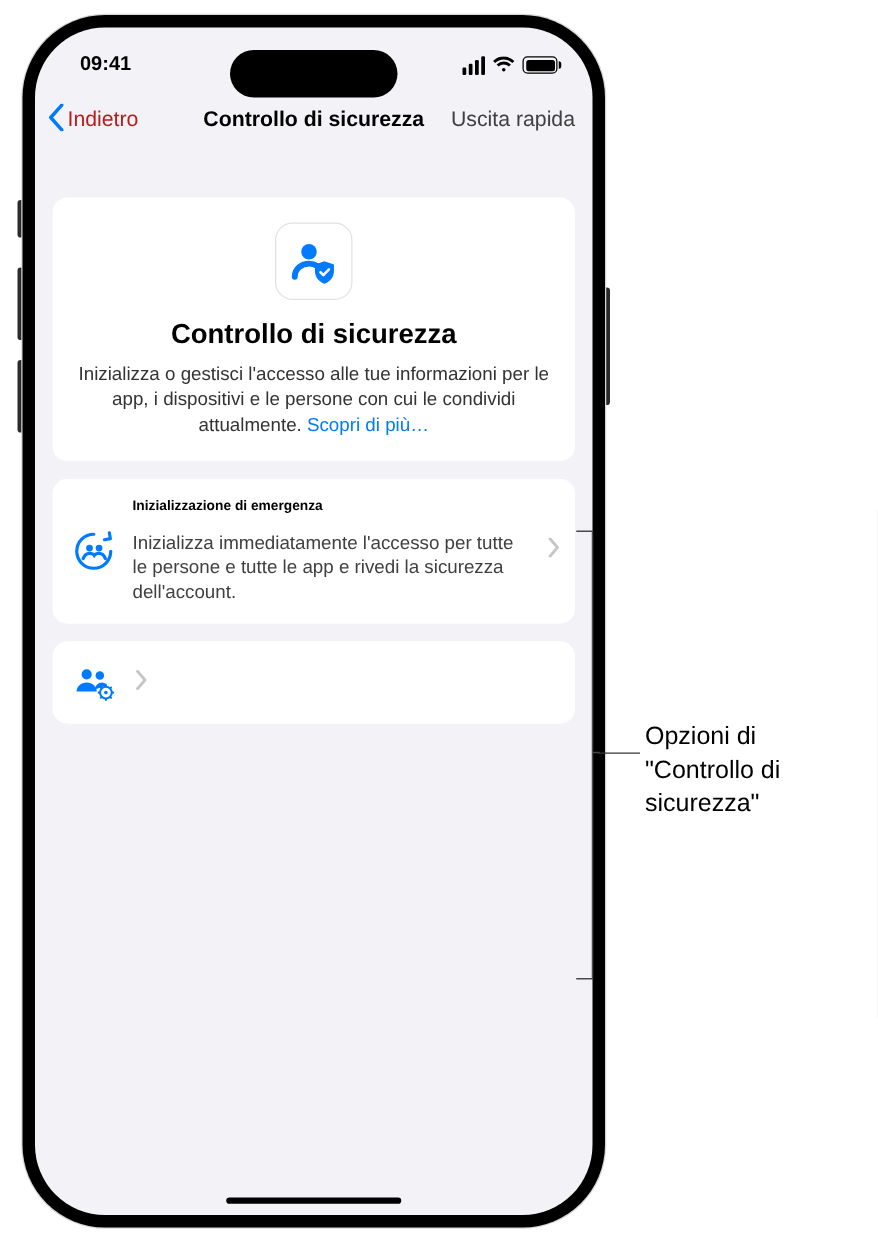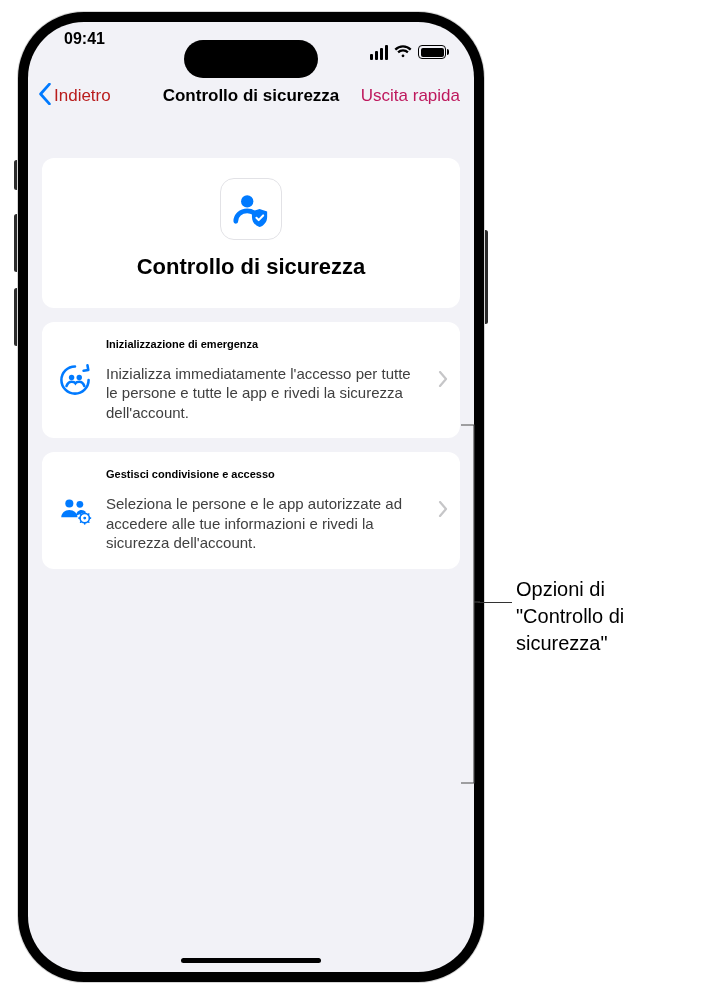--- a/index.html
+++ b/index.html
@@ -53,20 +53,21 @@
     width: 134px;
     height: 38px;
     background: #000;
     border-radius: 22px;
     z-index: 5;
   }
   
   .status-bar {
     height: 52px;
     display: flex;
+    align-items: center;
     justify-content: space-between;
     padding: 8px 28px 0 36px;
     font-size: 16px;
     font-weight: 600;
   }
   .status-right { display: flex; align-items: center; gap: 6px; }
   .signal { display: flex; align-items: flex-end; gap: 2px; }
   .signal span { width: 3px; background:#000; border-radius:1px; }
   .signal span:nth-child(1){height:6px}
   .signal span:nth-child(2){height:9px}
@@ -94,21 +95,21 @@
   .nav-back {
     position:absolute; left:10px; top:0; bottom:0;
     display:flex; align-items:center;
     color:#b91c1c; gap:2px;
     font-size:17px;
   }
   .nav-title { font-weight:600; font-size:17px; }
   .nav-right {
     position:absolute; right:14px; top:0; bottom:0;
     display:flex; align-items:center;
-    color:#be185d; font-size:17px;
+    color:#404040; font-size:17px;
   }
 
   
   .content { padding: 40px 14px 0 14px; }
 
   .card {
     background:#fff;
     border-radius:12px;
     padding:20px 16px 18px 16px;
   }
@@ -216,20 +217,23 @@
         <div class="card hero">
           <div class="hero-icon">
             <svg width="38" height="38" viewBox="0 0 40 40">
               <circle cx="16" cy="12" r="6.5" fill="#007aff"></circle>
               <path d="M4 33c0-6.5 5.5-11 12-11 2.6 0 5 .7 7 2" stroke="#007aff" stroke-width="5" stroke-linecap="round" fill="none"></path>
               <path d="M29 20l8 2.7v5.6c0 5-3.4 9.3-8 10.7-4.6-1.4-8-5.7-8-10.7v-5.6L29 20z" fill="#007aff"></path>
               <path d="M25.7 29.3l2.4 2.4 4.7-4.9" stroke="#fff" stroke-width="2.2" fill="none" stroke-linecap="round" stroke-linejoin="round"></path>
             </svg>
           </div>
           <div class="hero-title">Controllo di sicurezza</div>
+          <div class="hero-desc">
+            <span>Inizializza o gestisci l'accesso alle tue informazioni per le app, i dispositivi e le persone con cui le condividi attualmente. </span><span class="link">Scopri di più…</span>
+          </div>
         </div>
 
         <div class="option-card">
           <div class="opt-icon">
             <svg width="34" height="34" viewBox="0 0 40 40">
               <path d="M20 4a16 16 0 1016 16" stroke="#007aff" stroke-width="3" fill="none" stroke-linecap="round"></path>
               <path d="M32 4l4 4-4 4" stroke="#007aff" stroke-width="3" fill="none" stroke-linecap="round" stroke-linejoin="round" transform="translate(0,-1) rotate(35 34 8)"></path>
               <circle cx="16" cy="17" r="3.2" fill="#007aff"></circle>
               <circle cx="25" cy="17" r="3.2" fill="#007aff"></circle>
               <path d="M10 27c1.2-3 3.5-5 6-5s4.3 1.6 4.5 1.9c.2-.3 2-1.9 4.5-1.9s4.8 2 6 5" stroke="#007aff" stroke-width="3" fill="none" stroke-linecap="round"></path>
@@ -252,24 +256,20 @@
               <circle cx="14" cy="13" r="5" fill="#007aff"></circle>
               <circle cx="27" cy="14" r="4.2" fill="#007aff"></circle>
               <path d="M4 30c0-5 4.5-9 10-9s10 4 10 9" fill="#007aff"></path>
               <path d="M22 28c.6-4 3.3-7 7-7 2.2 0 4.1 1 5.3 2.6" fill="#007aff"></path>
               <circle cx="33" cy="31" r="6.5" fill="#fff"></circle>
               <circle cx="33" cy="31" r="5.8" fill="none" stroke="#007aff" stroke-width="2"></circle>
               <circle cx="33" cy="31" r="1.8" fill="#007aff"></circle>
               <path d="M33 25v-1.2M33 38.2V37M27 31h-1.2M40.2 31H39M28.8 26.8l-.9-.9M38.1 36.1l-.9-.9M28.8 35.2l-.9.9M38.1 25.9l-.9.9" stroke="#007aff" stroke-width="2" stroke-linecap="round"></path>
             </svg>
           </div>
-          <div class="opt-body">
-            <div class="opt-title">Gestisci condivisione e accesso</div>
-            <div class="opt-desc">Seleziona le persone e le app autorizzate ad accedere alle tue informazioni e rivedi la sicurezza dell'account.</div>
-          </div>
           <div class="chevron">
             <svg width="10" height="16" viewBox="0 0 10 16">
                 <path d="M2 1l6 7-6 7" stroke="#c6c6c8" stroke-width="2.2" fill="none" stroke-linecap="round" stroke-linejoin="round"></path>
               </svg>
           </div>
         </div>
 
       </div>
 
       <div class="home-indicator"></div>

